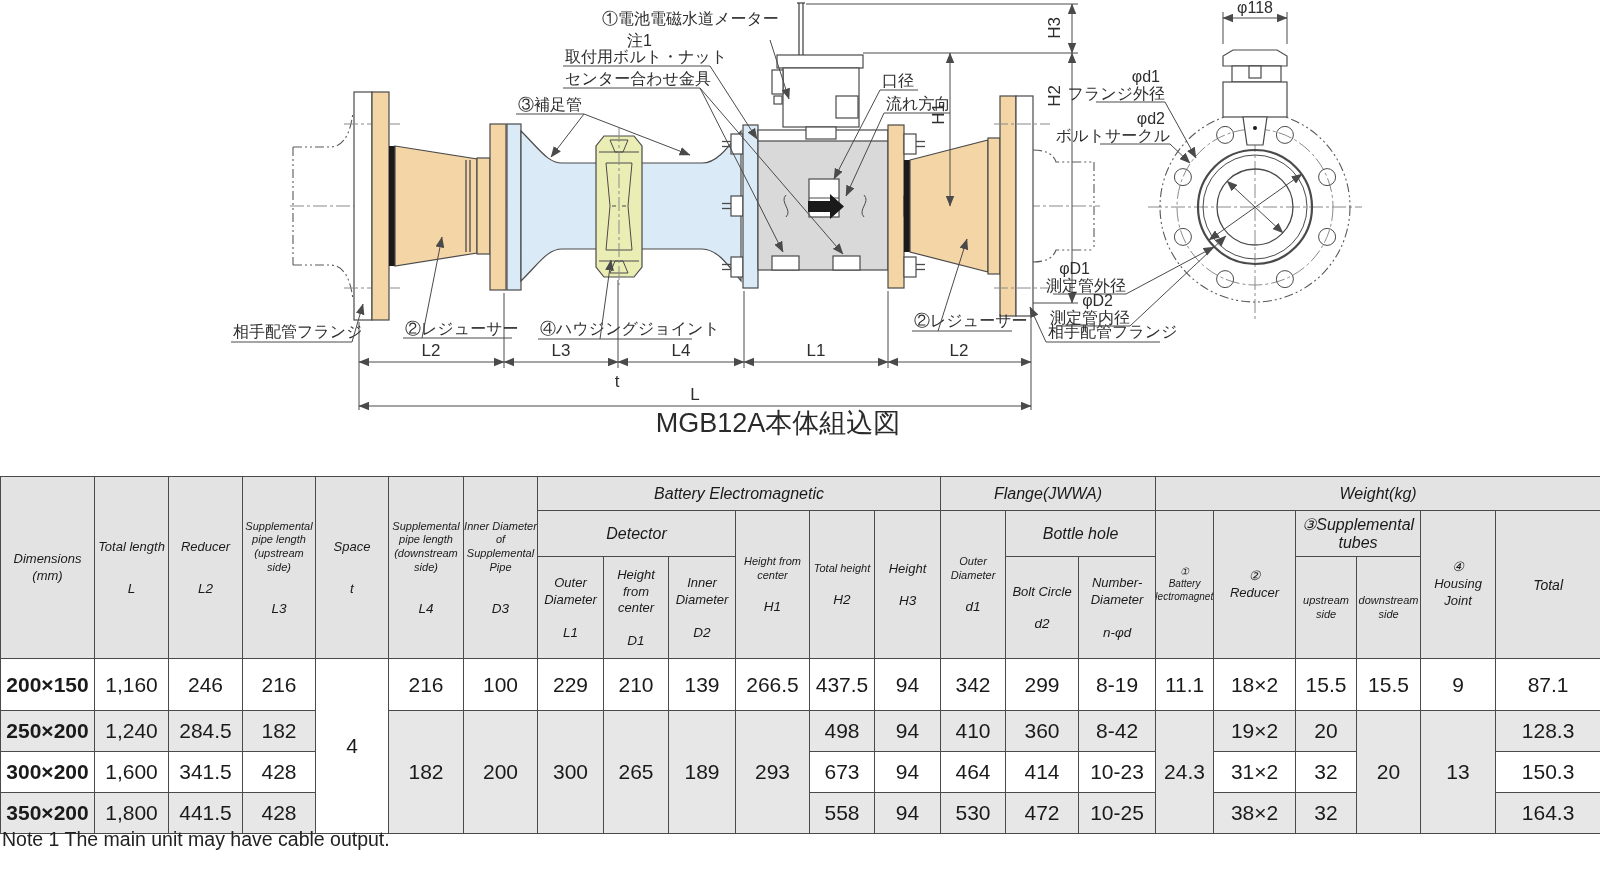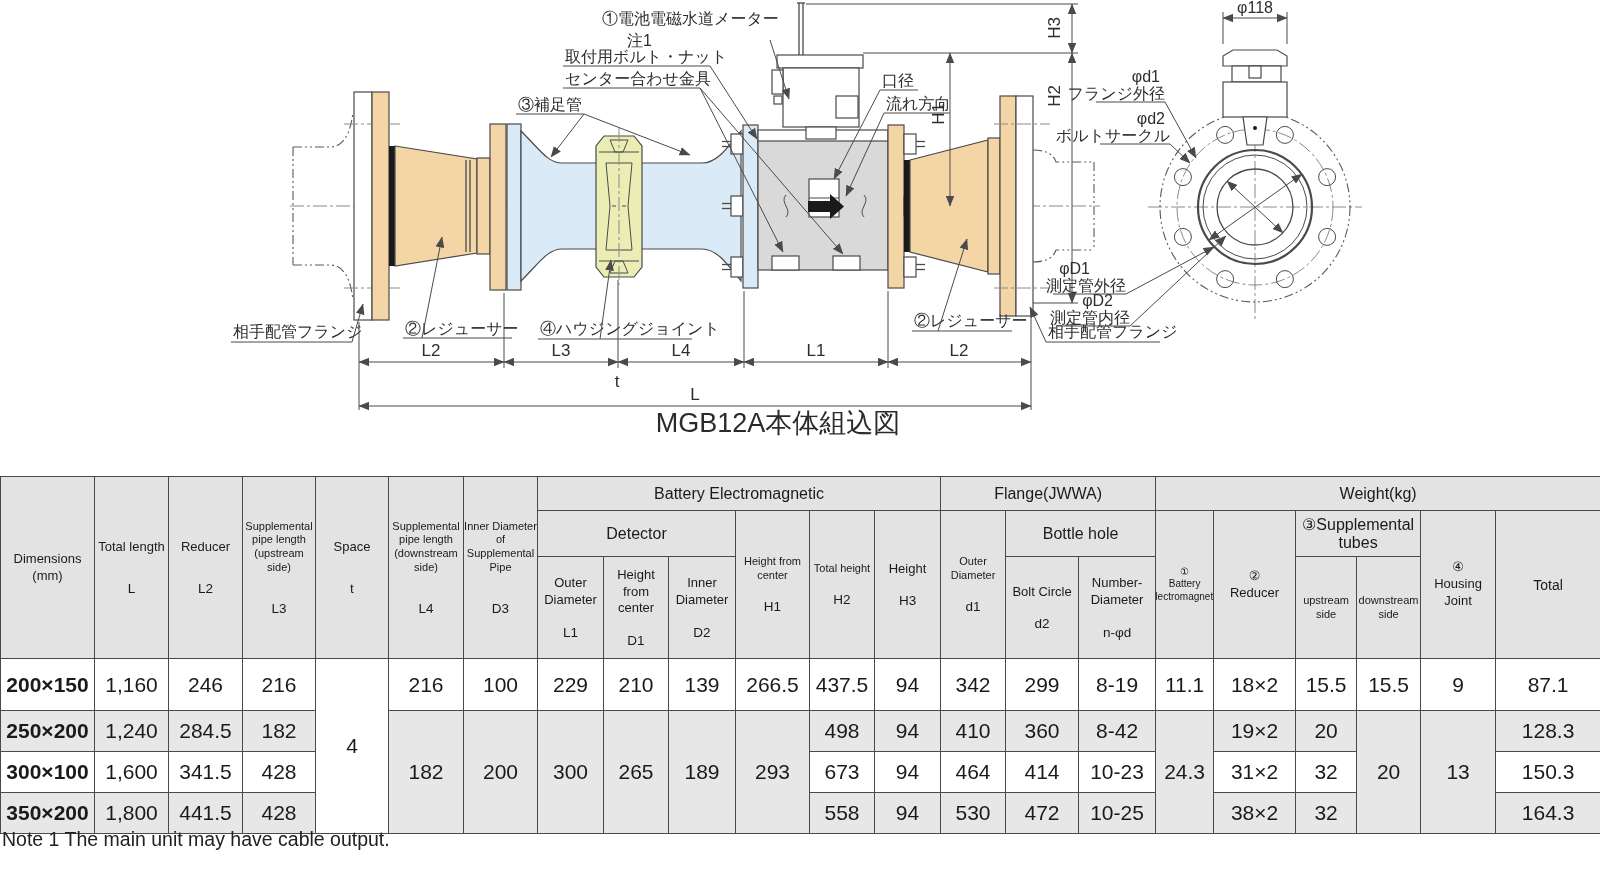--- a/index.html
+++ b/index.html
@@ -16,21 +16,21 @@
   .gray{fill:#d9d9d9;stroke:#4a4a4a;stroke-width:1.2;}
   .wh{fill:#ffffff;stroke:#4a4a4a;stroke-width:1.2;}
   .blk{fill:#1a1a1a;stroke:none;}
   .dim{stroke:#4a4a4a;stroke-width:1;fill:none;}
   .t16{font-size:16px;}
   .t17{font-size:17px;}
   .ttl{font-size:27px;fill:#2a2a2a;}
   
   .spec{position:absolute;left:0;top:476px;width:1600px;border-collapse:collapse;table-layout:fixed;}
   .spec th,.spec td{border:1px solid #4a4a4a;text-align:center;vertical-align:middle;padding:0;overflow:hidden;}
-  .spec thead th{background:#e3e3e3;font-weight:normal;color:#1a1a1a;}
+  .spec thead th{background:#e3e3e3;font-weight:normal;color:#1a1a1a;font-style:italic;}
   .w{display:flex;flex-direction:column;align-items:center;justify-content:center;height:100%;}
   .hl{font-size:11px;line-height:1.25;}
   .hm{font-size:13px;line-height:1.3;}
   .ht{font-size:10px;line-height:1.25;}
   .sy3{font-size:13.5px;margin-top:26px;}
   .sy2{font-size:13.5px;margin-top:16px;}
   .spec td{font-size:21px;color:#1a1a1a;background:#fff;}
   .spec tr.gr td{background:#e7e7e7;}
   .spec td.mg{background:#e7e7e7;}
   .spec td.mw{background:#fff;}
@@ -474,21 +474,21 @@
       <td>360</td>
       <td>8-42</td>
       <td rowspan="3" class="mg">24.3</td>
       <td>19×2</td>
       <td>20</td>
       <td rowspan="3" class="mg">20</td>
       <td rowspan="3" class="mg">13</td>
       <td>128.3</td>
     </tr>
     <tr style="height:41px">
-      <td class="dimc">300×100</td>
+      <td class="dimc">300×200</td>
       <td>1,600</td>
       <td>341.5</td>
       <td>428</td>
       <td>673</td>
       <td>94</td>
       <td>464</td>
       <td>414</td>
       <td>10-23</td>
       <td>31×2</td>
       <td>32</td>

